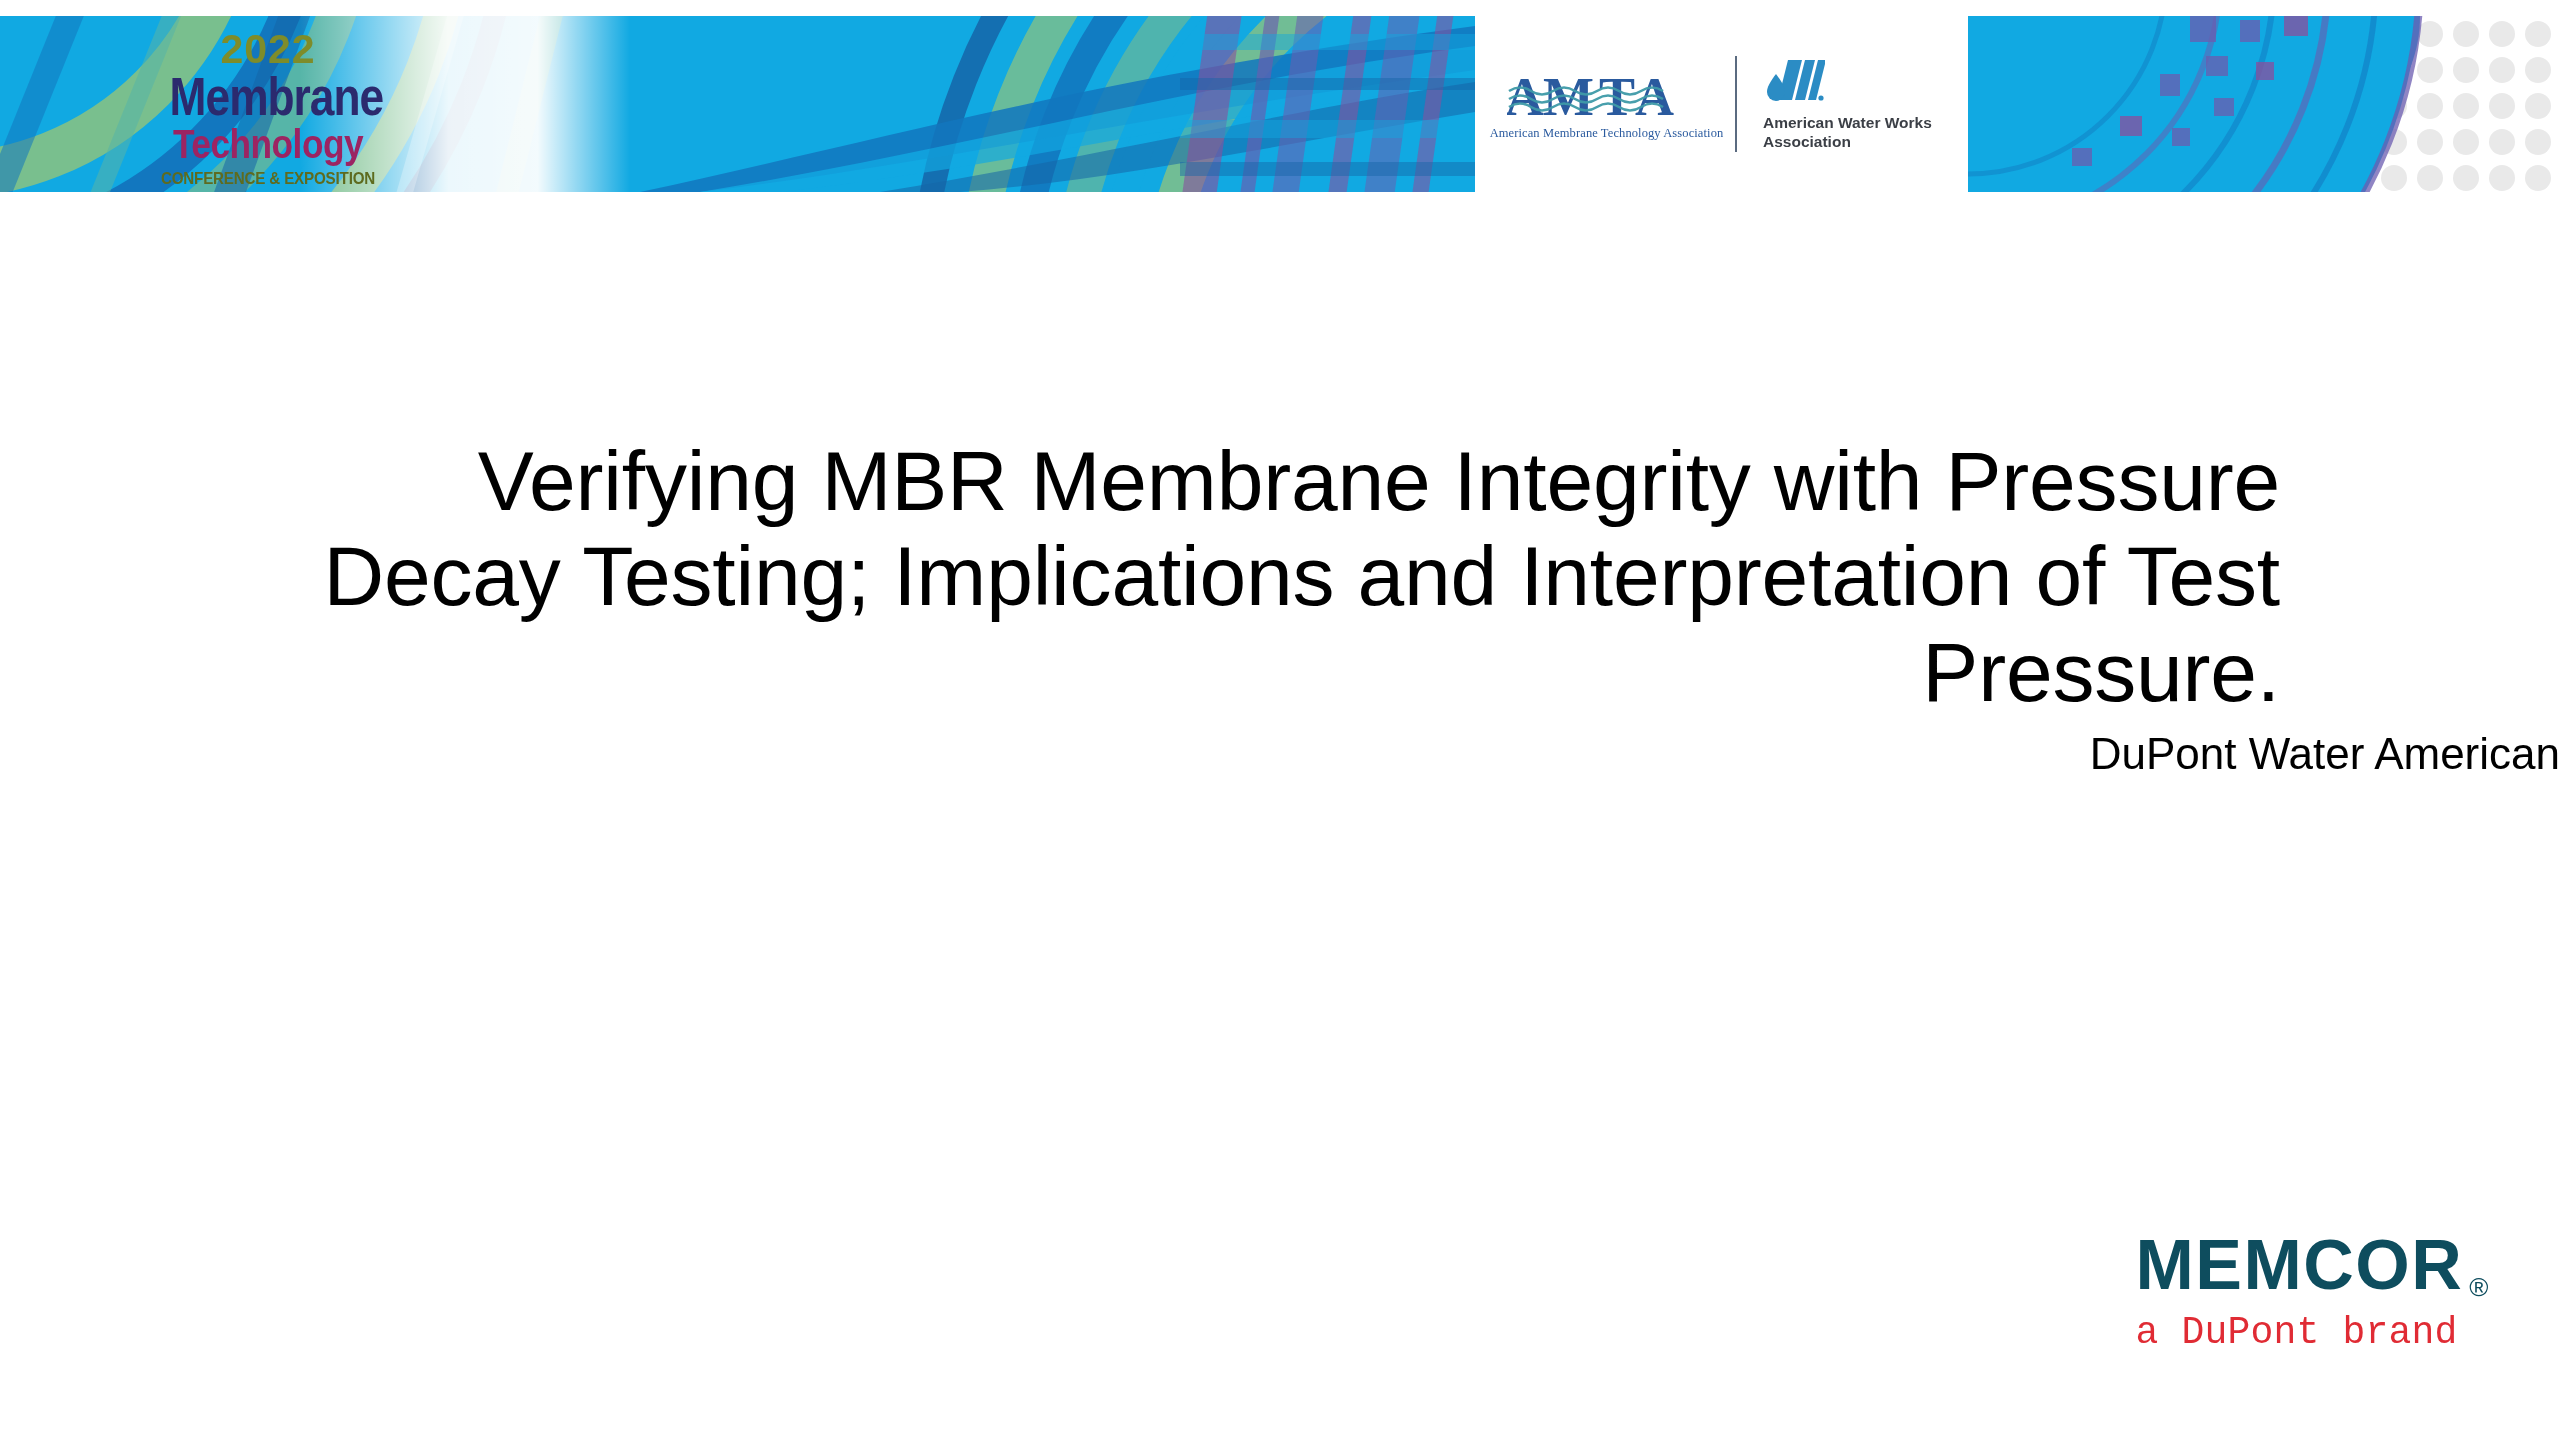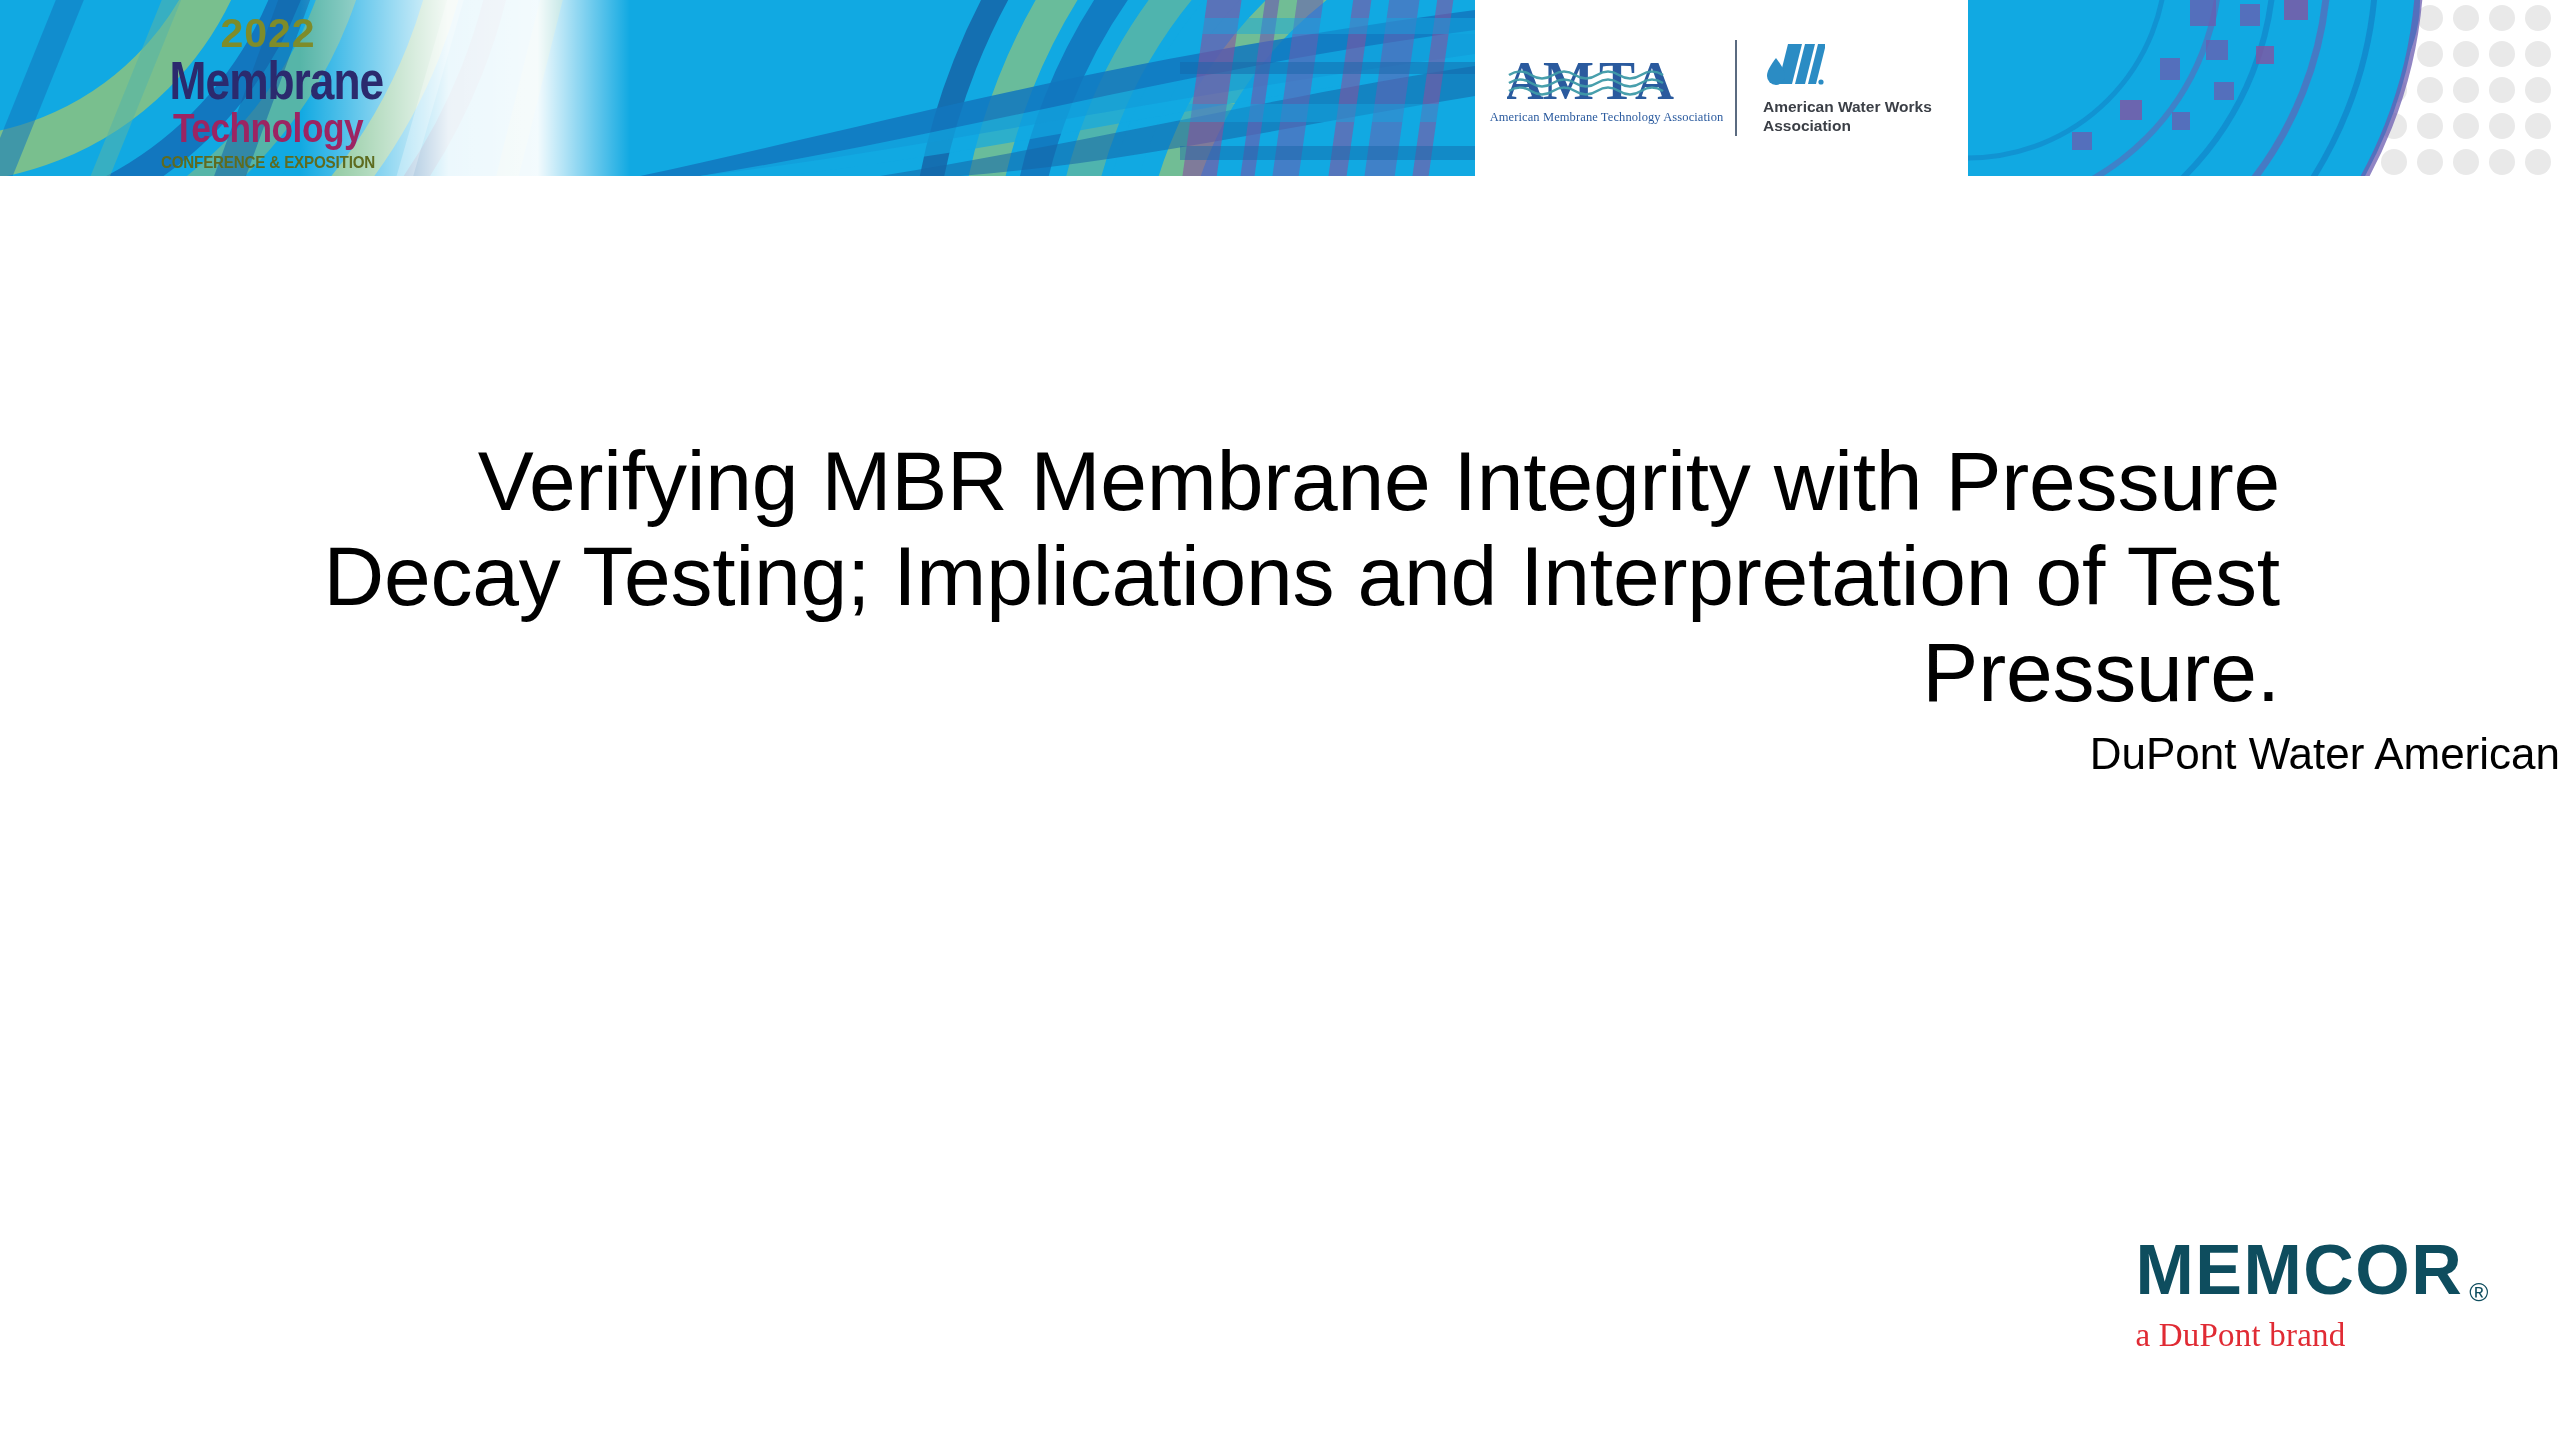--- a/index.html
+++ b/index.html
@@ -21,21 +21,21 @@
     left: 0; top: 0;
     width: 2560px;
     height: 1440px;
     background: #ffffff;
     overflow: hidden;
   }
 
   
   .banner {
     position: absolute;
-    left: 0; top: 0;
+    left: 0; top: 16px;
     width: 2560px;
     height: 176px;
     overflow: hidden;
     background: #ffffff;
   }
   .banner-svg {
     position: absolute;
     left: 0; top: 0;
     width: 2560px;
     height: 176px;
@@ -195,22 +195,22 @@
     color: #0e4d5e;
   }
   .memcor-reg {
     font-size: 26px;
     line-height: 1;
     margin-top: 4px;
     margin-left: 6px;
     font-weight: normal;
   }
   .memcor-tagline {
-    font-family: Liberation Serif, serif;
-    font-size: 33px;
+    font-family: Liberation Mono, monospace;
+    font-size: 38px;
     color: #e02b34;
     margin-top: 14px;
     letter-spacing: .2px;
   }
 </style>
 </head>
 <body>
 
 <div class="slide">
 

